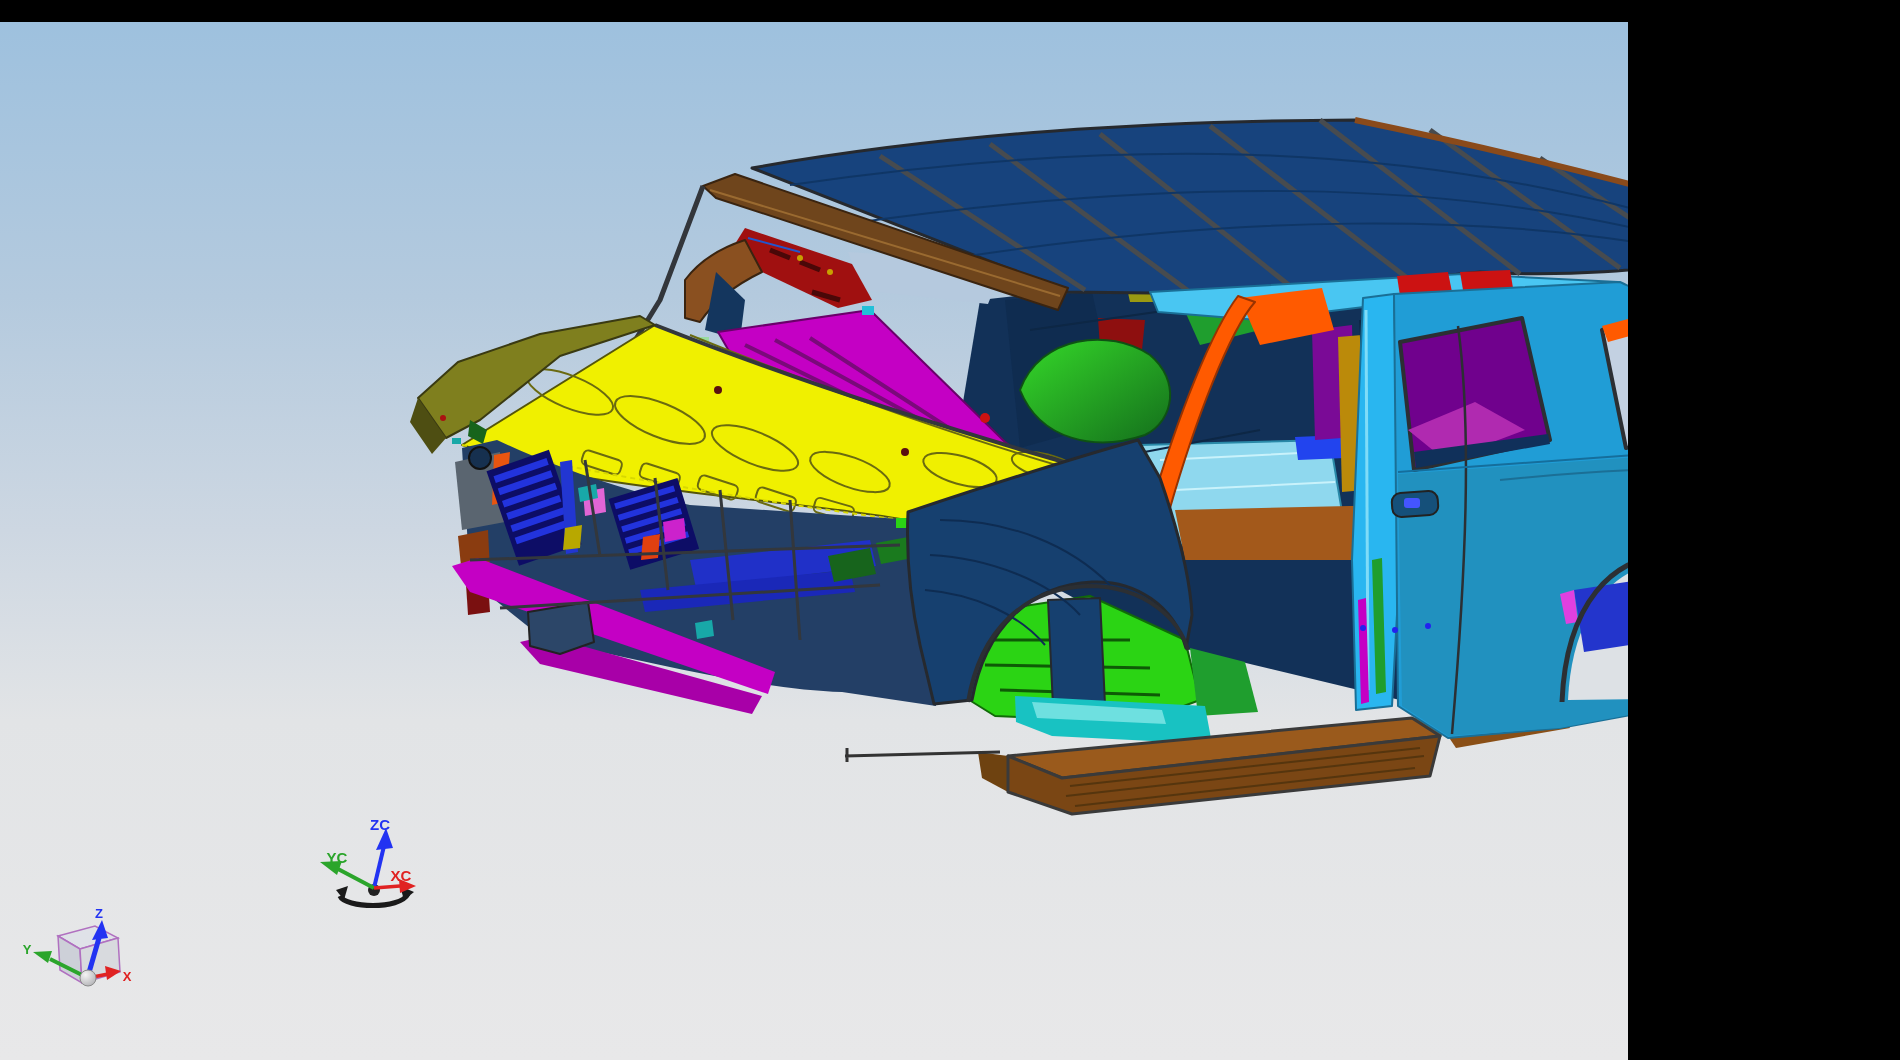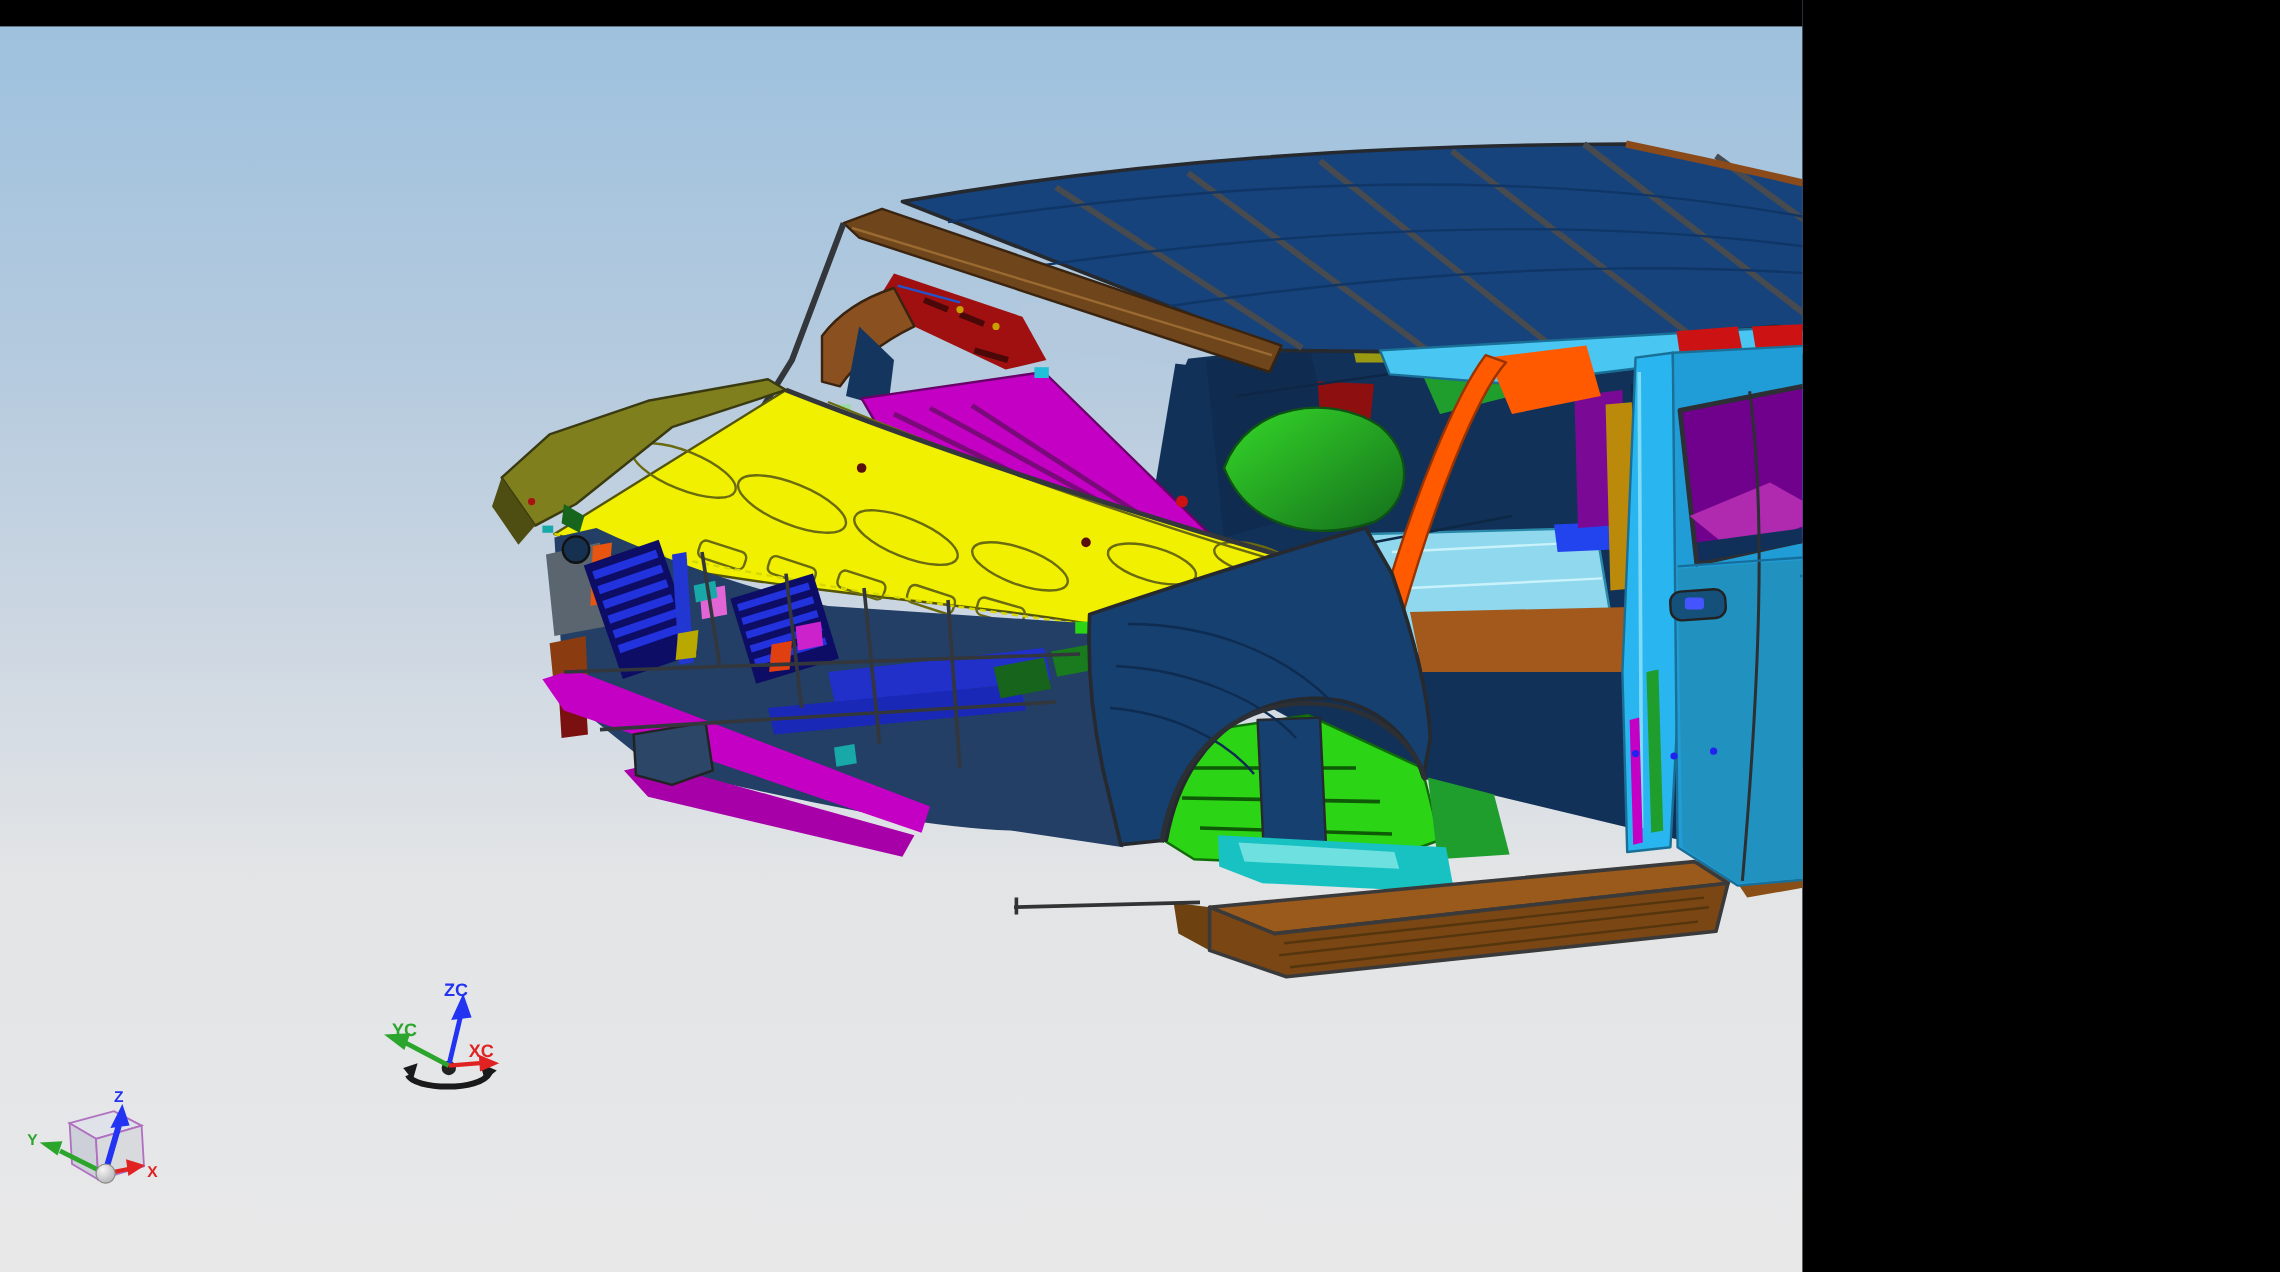--- a/index.html
+++ b/index.html
@@ -1,16 +1,16 @@
 <!DOCTYPE html>
 <html><head>
 <meta charset="utf-8">
 <style>
   html,body{margin:0;padding:0;background:#000;}
-  .stage{position:relative;width:1502px;height:1060px;overflow:hidden;
+  .stage{position:relative;width:1628px;height:1060px;overflow:hidden;
          font-family:"Liberation Sans",sans-serif;}
   svg{display:block}
   text{font-family:"Liberation Sans",sans-serif;}
   .axis-label{font-size:15px;font-weight:bold;}
   .axis-label-sm{font-size:13px;font-weight:bold;}
 </style>
 </head>
 <body>
 
 <div class="stage">

